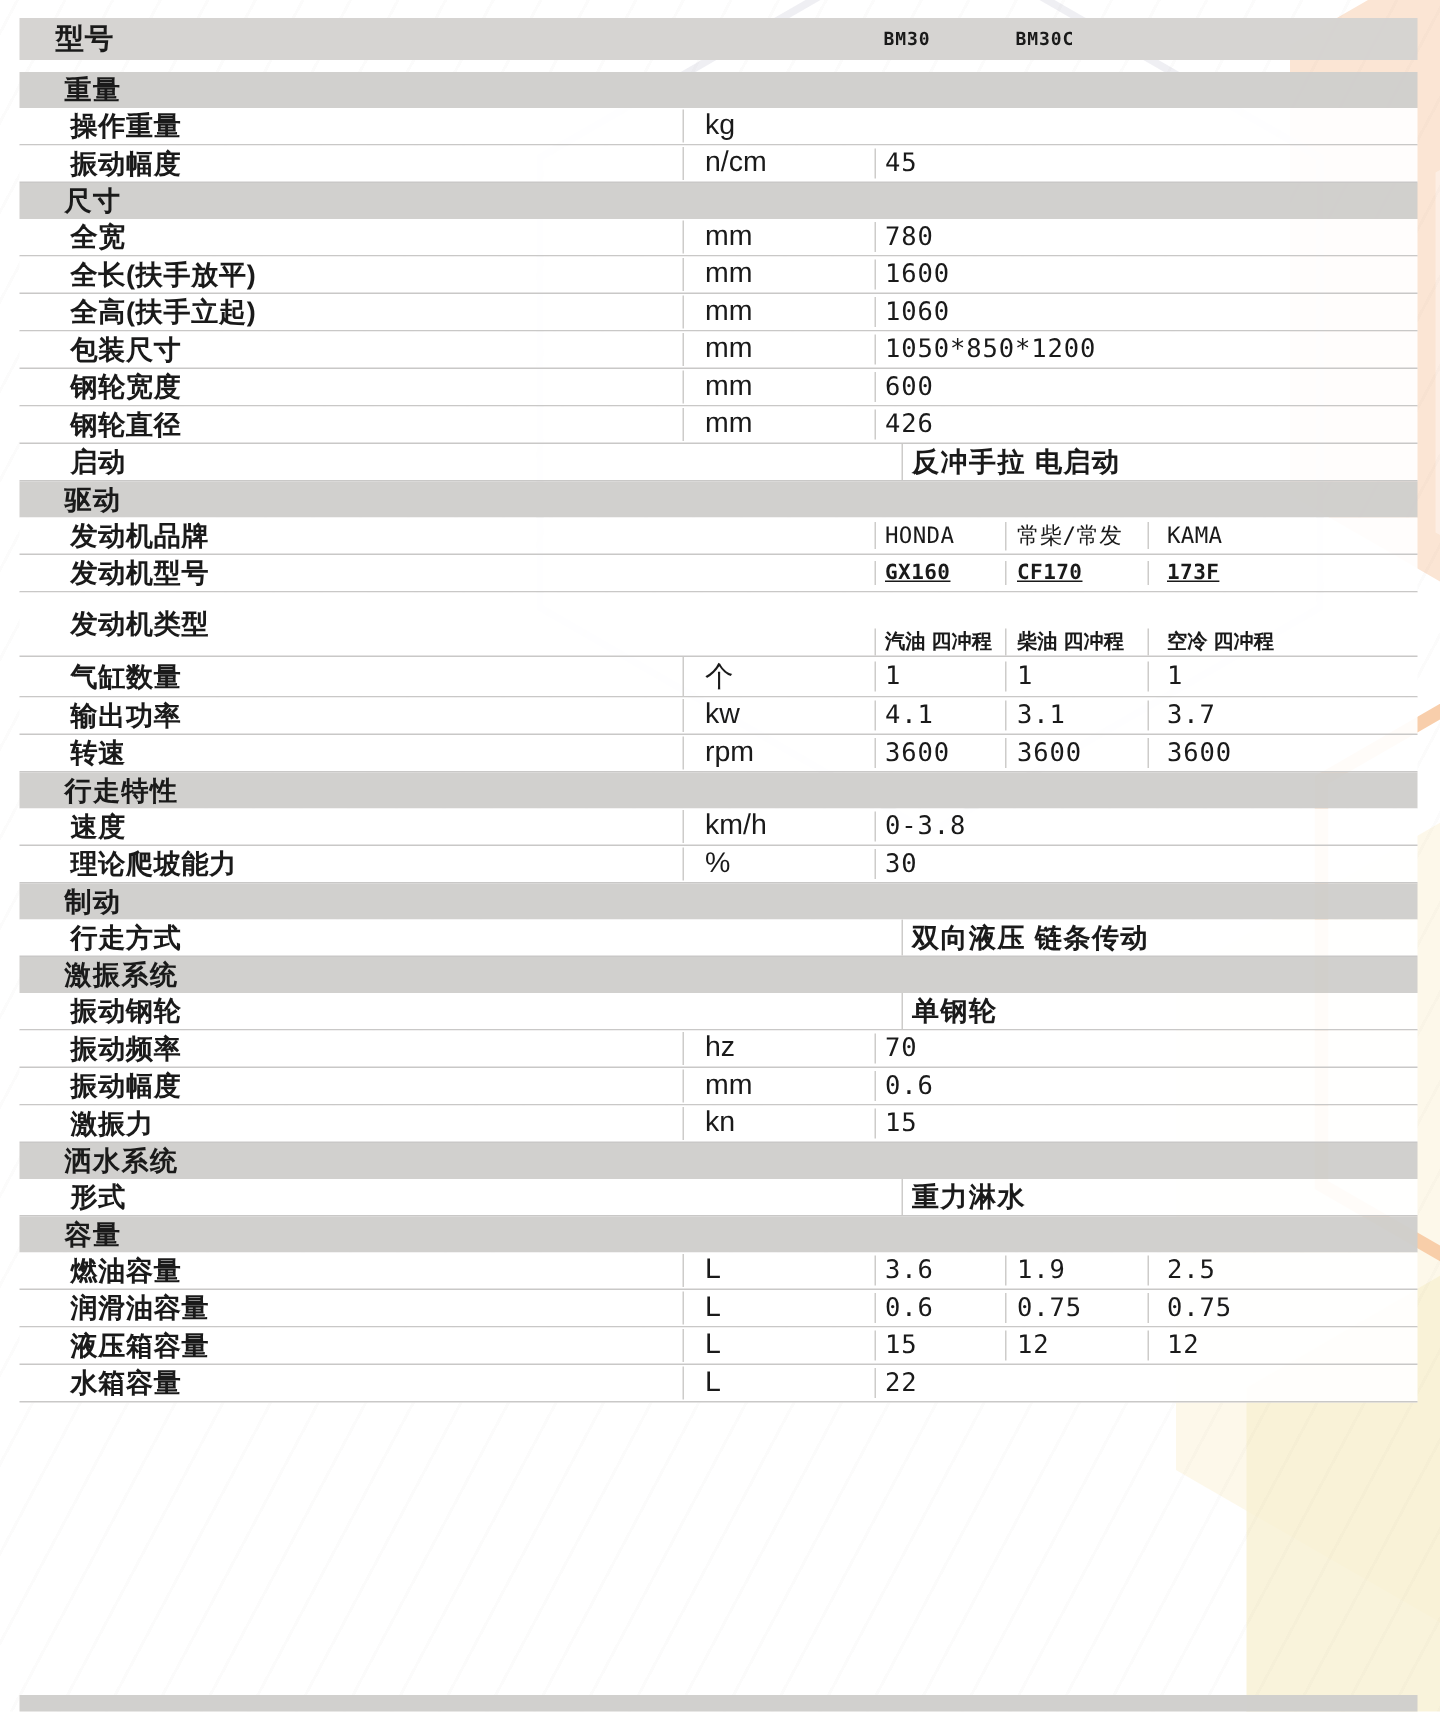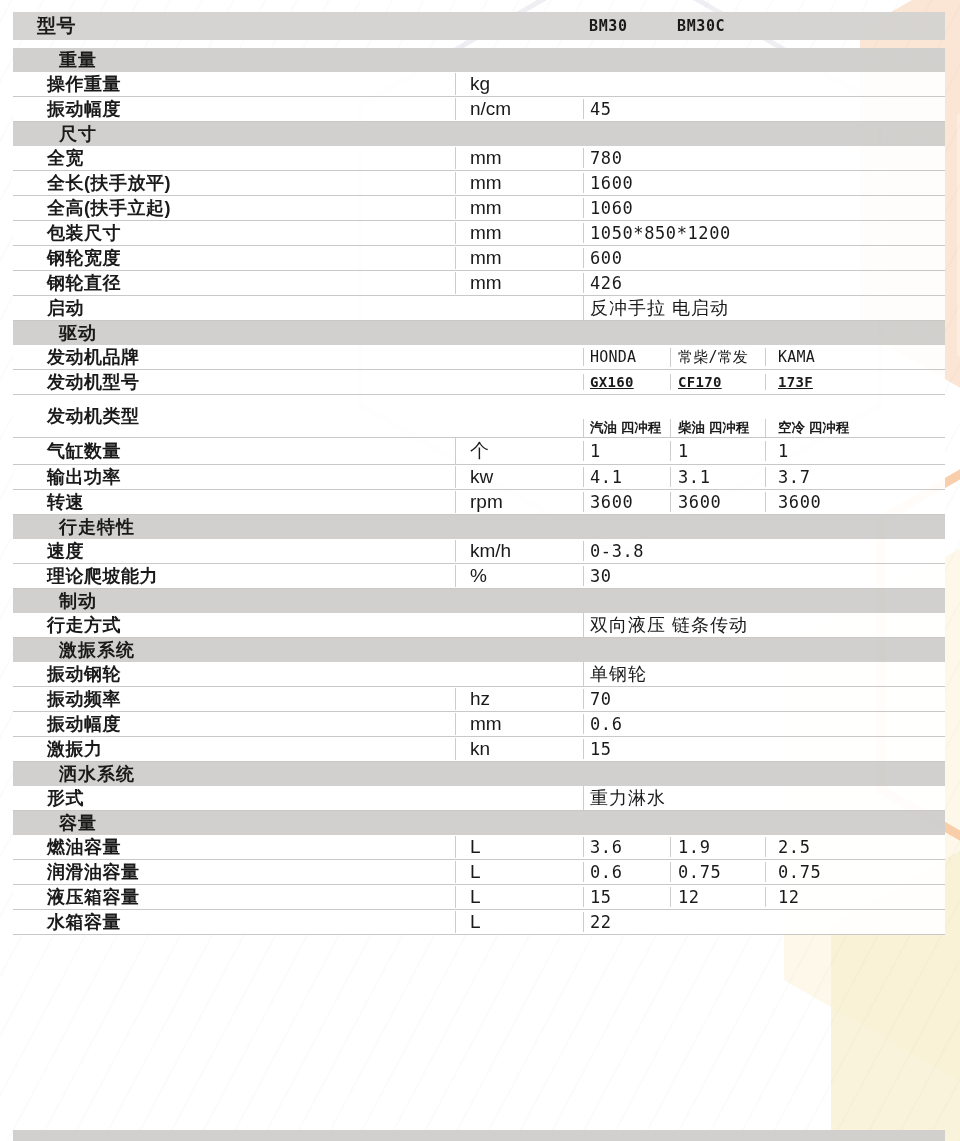--- a/index.html
+++ b/index.html
@@ -25,37 +25,36 @@
     box-sizing:border-box;
   }
   .cell{height:100%;display:flex;align-items:center;box-sizing:border-box;overflow:hidden;}
   .cell.label{width:442px;padding-left:34px;font-size:18px;font-weight:700;letter-spacing:.5px;}
   .cell.unit{width:128px;padding-left:14px;font-size:19px;font-weight:400;border-left:1px solid #cdccca;}
   .cell.val{font-family:"DejaVu Sans Mono","Liberation Mono",monospace;font-size:17px;letter-spacing:.6px;border-left:1px solid #cdccca;}
   .cell.val.v1{width:87px;padding-left:6px;}
   .cell.val.v2{width:95px;padding-left:7px;}
   .cell.val.v3{flex:1;padding-left:12px;}
   .cell.val.span{flex:1;padding-left:6px;}
-  .row.cjk .cell.val{font-family:"Liberation Sans","DejaVu Sans",sans-serif;font-weight:400;font-size:18px;letter-spacing:1px;}
+  .row.cjk .cell.val{font-family:"Liberation Sans","DejaVu Sans",sans-serif;font-weight:700;font-size:18px;letter-spacing:1px;margin-left:18px;}
   .row.brand .cell.val{font-weight:400;font-size:15px;letter-spacing:.2px;text-align:right;}
   .row.emodel .cell.val{font-weight:700;font-size:14px;letter-spacing:.3px;text-decoration:underline;}
   .row.etype .cell.val{font-family:"Liberation Sans","DejaVu Sans",sans-serif;font-weight:700;font-size:13.5px;letter-spacing:0;margin-top:24px;}
   .band{
     flex:0 0 28px;display:flex;align-items:flex-end;
     background:rgba(208,206,204,0.97);
-    padding-left:16px;
   }
   .band-title{padding-left:30px;font-size:18px;font-weight:700;letter-spacing:1px;}
   .model-row{
     flex:0 0 28px;display:flex;align-items:center;
     background:rgba(213,211,209,0.97);
   }
   .model-row .cell{border-left:none !important;}
   .model-row .cell.label{font-size:19px;padding-left:24px;}
-  .model-row .cell.val{font-weight:700;font-size:15px;}
+  .model-row .cell.val{font-weight:700;font-size:12px;}
   .gap{flex:0 0 8px;background:transparent;}
   .bottom-band{flex:0 0 11px;margin-top:auto;background:rgba(208,206,204,0.97);}
 </style>
 </head>
 <body>
 
 <svg class="bg-layer" width="960" height="1141" viewBox="0 0 960 1141" xmlns="http://www.w3.org/2000/svg">
   <polygon points="1120,-120 1380,30 1380,330 1120,480 860,330 860,30" fill="#fbe5d4"></polygon>
   <polygon points="1165,-5 1373,115 1373,355 1165,475 957,355 957,115" fill="#fdf0e6" opacity="0.85"></polygon>
   <polygon points="620,-45 880,105 880,405 620,555 360,405 360,105" fill="none" stroke="#e2e1ea" stroke-width="5" opacity="0.55"></polygon>

